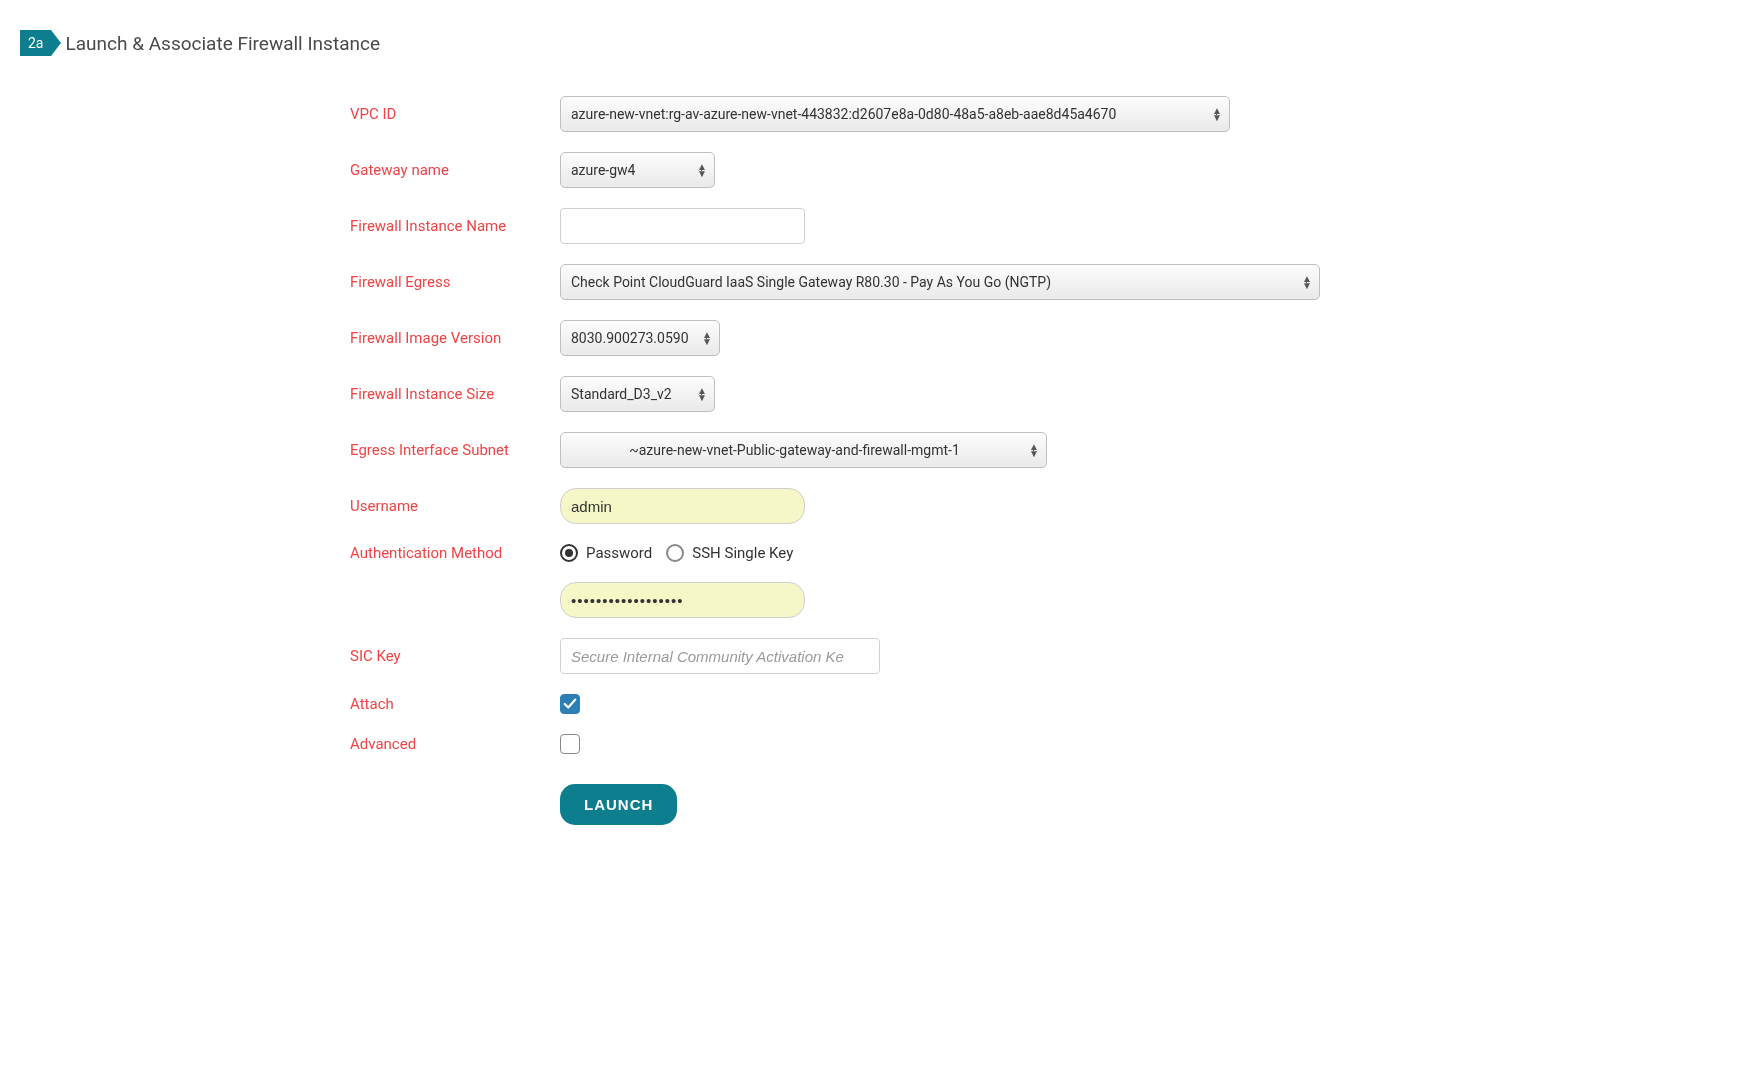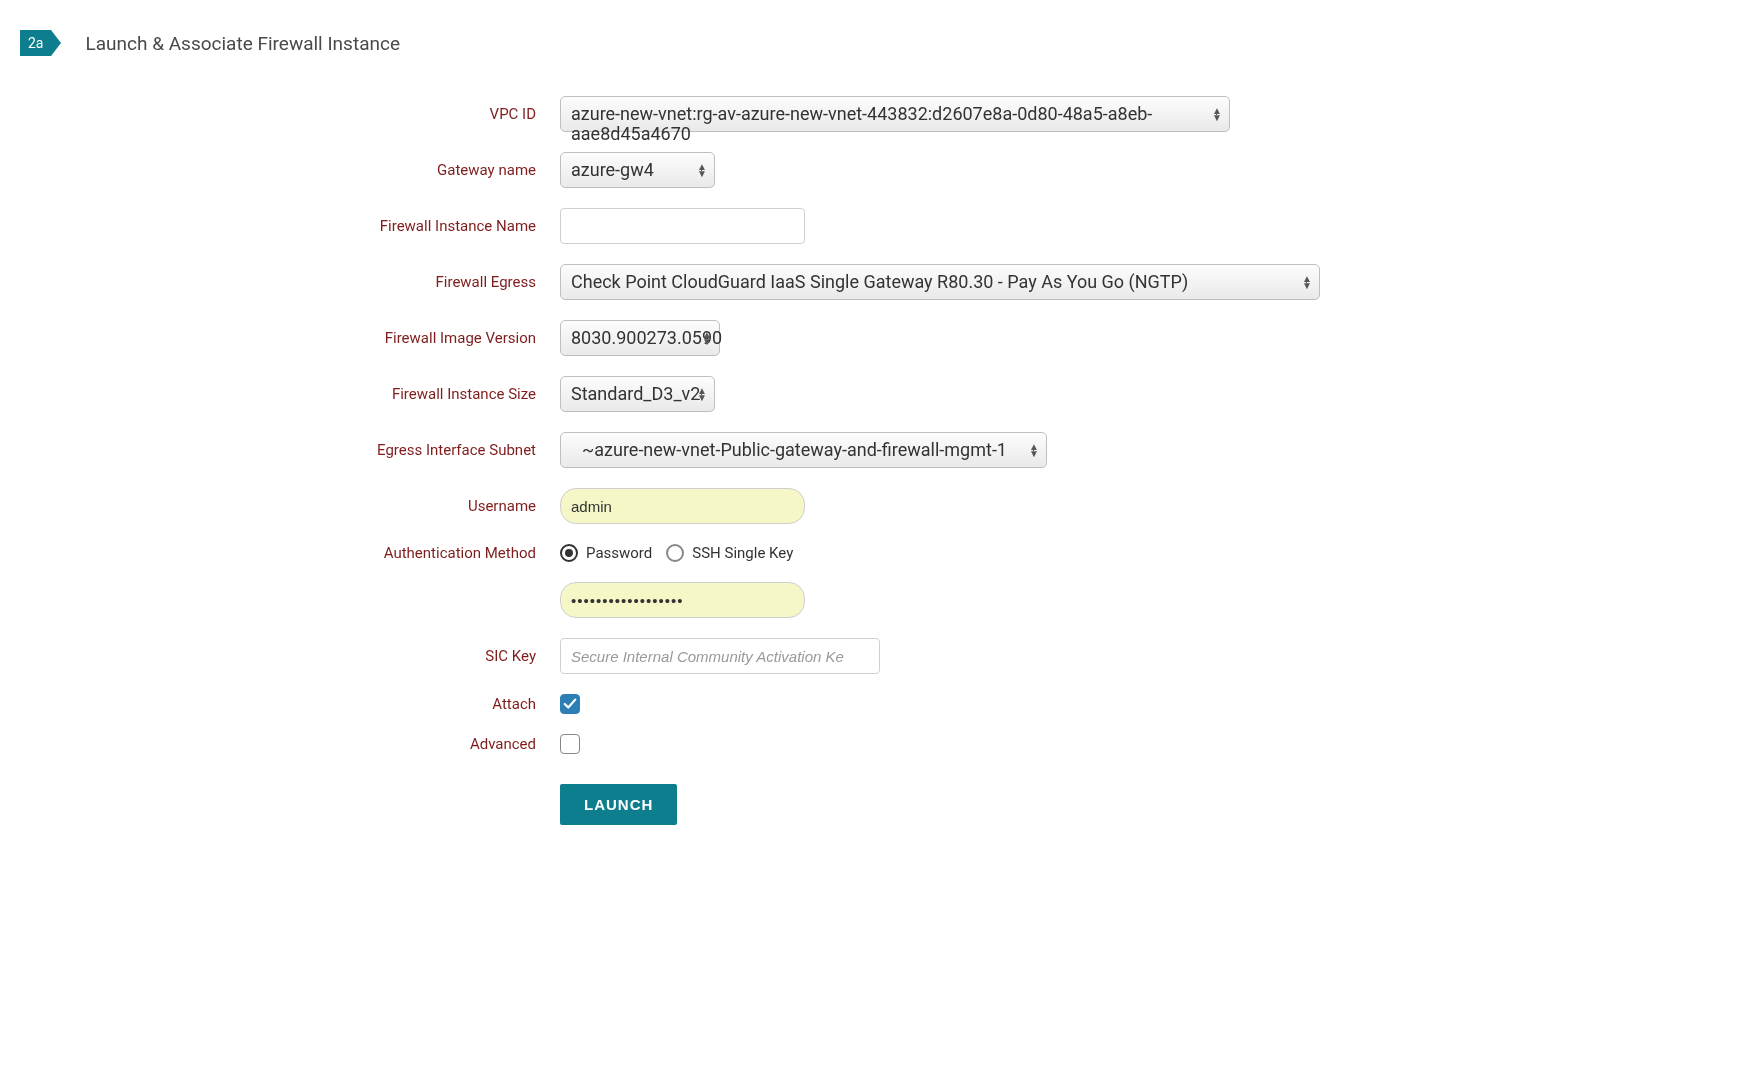--- a/index.html
+++ b/index.html
@@ -11,21 +11,20 @@
       font-family: -apple-system, BlinkMacSystemFont, "Segoe UI", Roboto, "Helvetica Neue", Arial, sans-serif;
       background: #ffffff;
       color: #333;
       font-size: 15px;
       padding: 30px 20px;
     }
     .header {
       display: flex;
       align-items: center;
       margin-bottom: 40px;
-      gap: 20px;
     }
     .step-badge {
       background: #0d7e8e;
       color: #fff;
       font-size: 14px;
       padding: 4px 8px 4px 8px;
       margin-right: 14px;
       position: relative;
       height: 26px;
       display: flex;
@@ -49,38 +48,37 @@
       max-width: 1120px;
       margin-left: 330px;
     }
     .form-row {
       display: flex;
       align-items: center;
       margin-bottom: 20px;
     }
     .form-label {
       width: 210px;
-      text-align: right;
       padding-right: 24px;
-      color: #7f1d1d;
+      color: #ef4444;
       font-size: 15px;
     }
     .form-control-wrap {
       flex: 1;
       display: flex;
       align-items: center;
     }
     .select-control {
       appearance: none;
       -webkit-appearance: none;
       background: linear-gradient(#fdfdfd, #e9e9e9);
       border: 1px solid #bfbfbf;
       border-radius: 5px;
       padding: 7px 28px 23px 10px;
-      font-size: 18px;
+      font-size: 14px;
       color: #333;
       position: relative;
       cursor: pointer;
       height: 36px;
       line-height: 20px;
     }
     .select-wrap {
       position: relative;
       display: inline-block;
     }
@@ -198,21 +196,21 @@
       display: none;
     }
     .btn-primary {
       background: #0d7e8e;
       color: #fff;
       border: none;
       padding: 12px 24px;
       font-size: 15px;
       font-weight: 700;
       letter-spacing: 1px;
-      border-radius: 2px;
+      border-radius: 15px;
       cursor: pointer;
     }
     .btn-row {
       margin-top: 30px;
       margin-left: 210px;
     }
     .password-dots {
       font-family: Arial, sans-serif;
       letter-spacing: 1px;
       color: #333;

